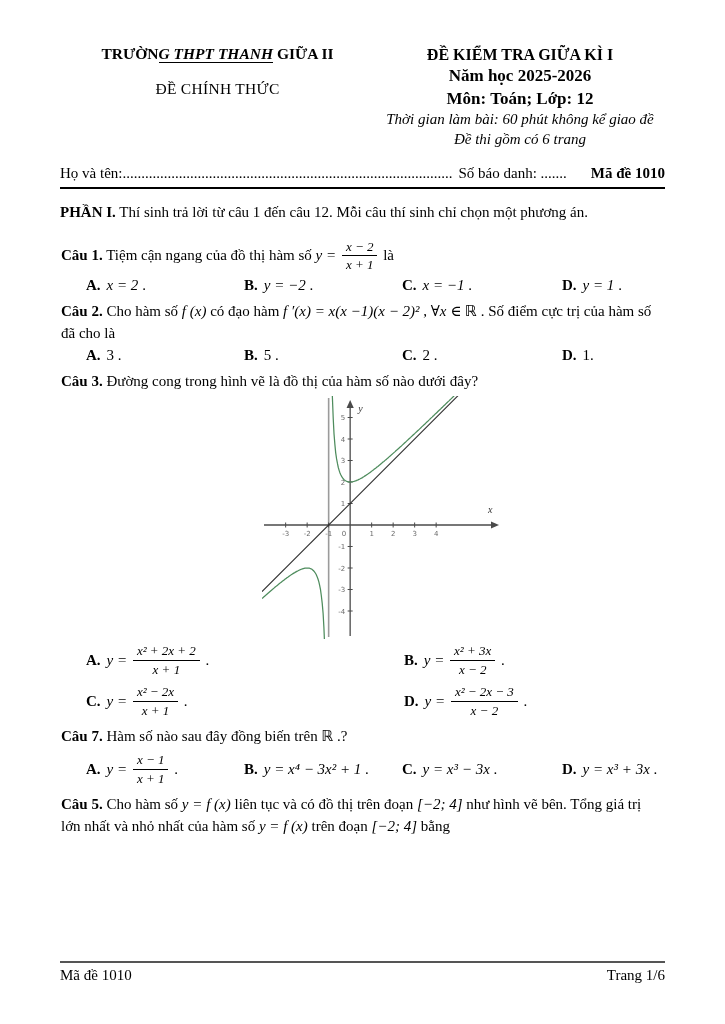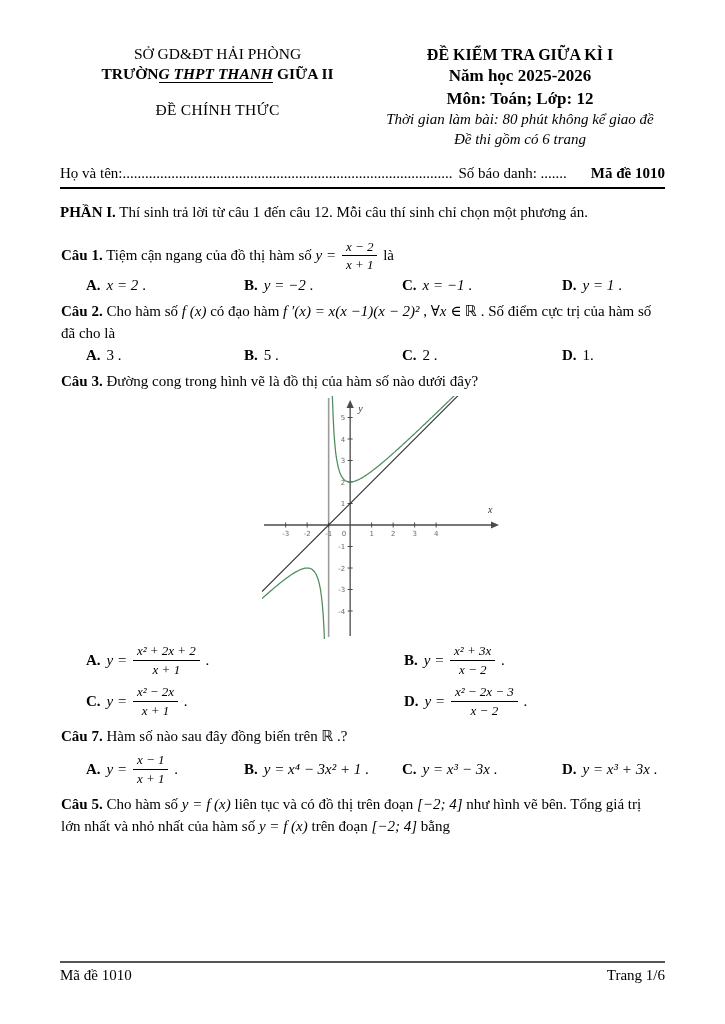--- a/index.html
+++ b/index.html
@@ -74,29 +74,28 @@
   }
 </style>
 </head>
 <body>
 
 <div class="page">
   <div class="content">
 
     <div class="hdr">
       <div class="hdr-left">
-        <div class="hl1">SỞ GD&amp;ĐT HẢI PHÒNG</div>
         <div class="hl2"><span>TRƯỜN</span><span class="u">G THPT THANH</span><span> GIỮA II</span></div>
         <div class="hl3">ĐỀ CHÍNH THỨC</div>
       </div>
       <div class="hdr-right">
         <div class="hr1">ĐỀ KIỂM TRA GIỮA KÌ I</div>
         <div class="hr2">Năm học 2025-2026</div>
         <div class="hr3">Môn: Toán; Lớp: 12</div>
-        <div class="hr4">Thời gian làm bài: 80 phút không kể giao đề</div>
+        <div class="hr4">Thời gian làm bài: 60 phút không kể giao đề</div>
         <div class="hr5">Đề thi gồm có 6 trang</div>
       </div>
     </div>
 
     <div class="name-row">
       <span class="name-label">Họ và tên:........................................................................................</span>
       <span class="sbd-label">Số báo danh: .......</span>
       <span class="spacer"></span>
       <span class="code-label">Mã đề 1010</span>
     </div>

